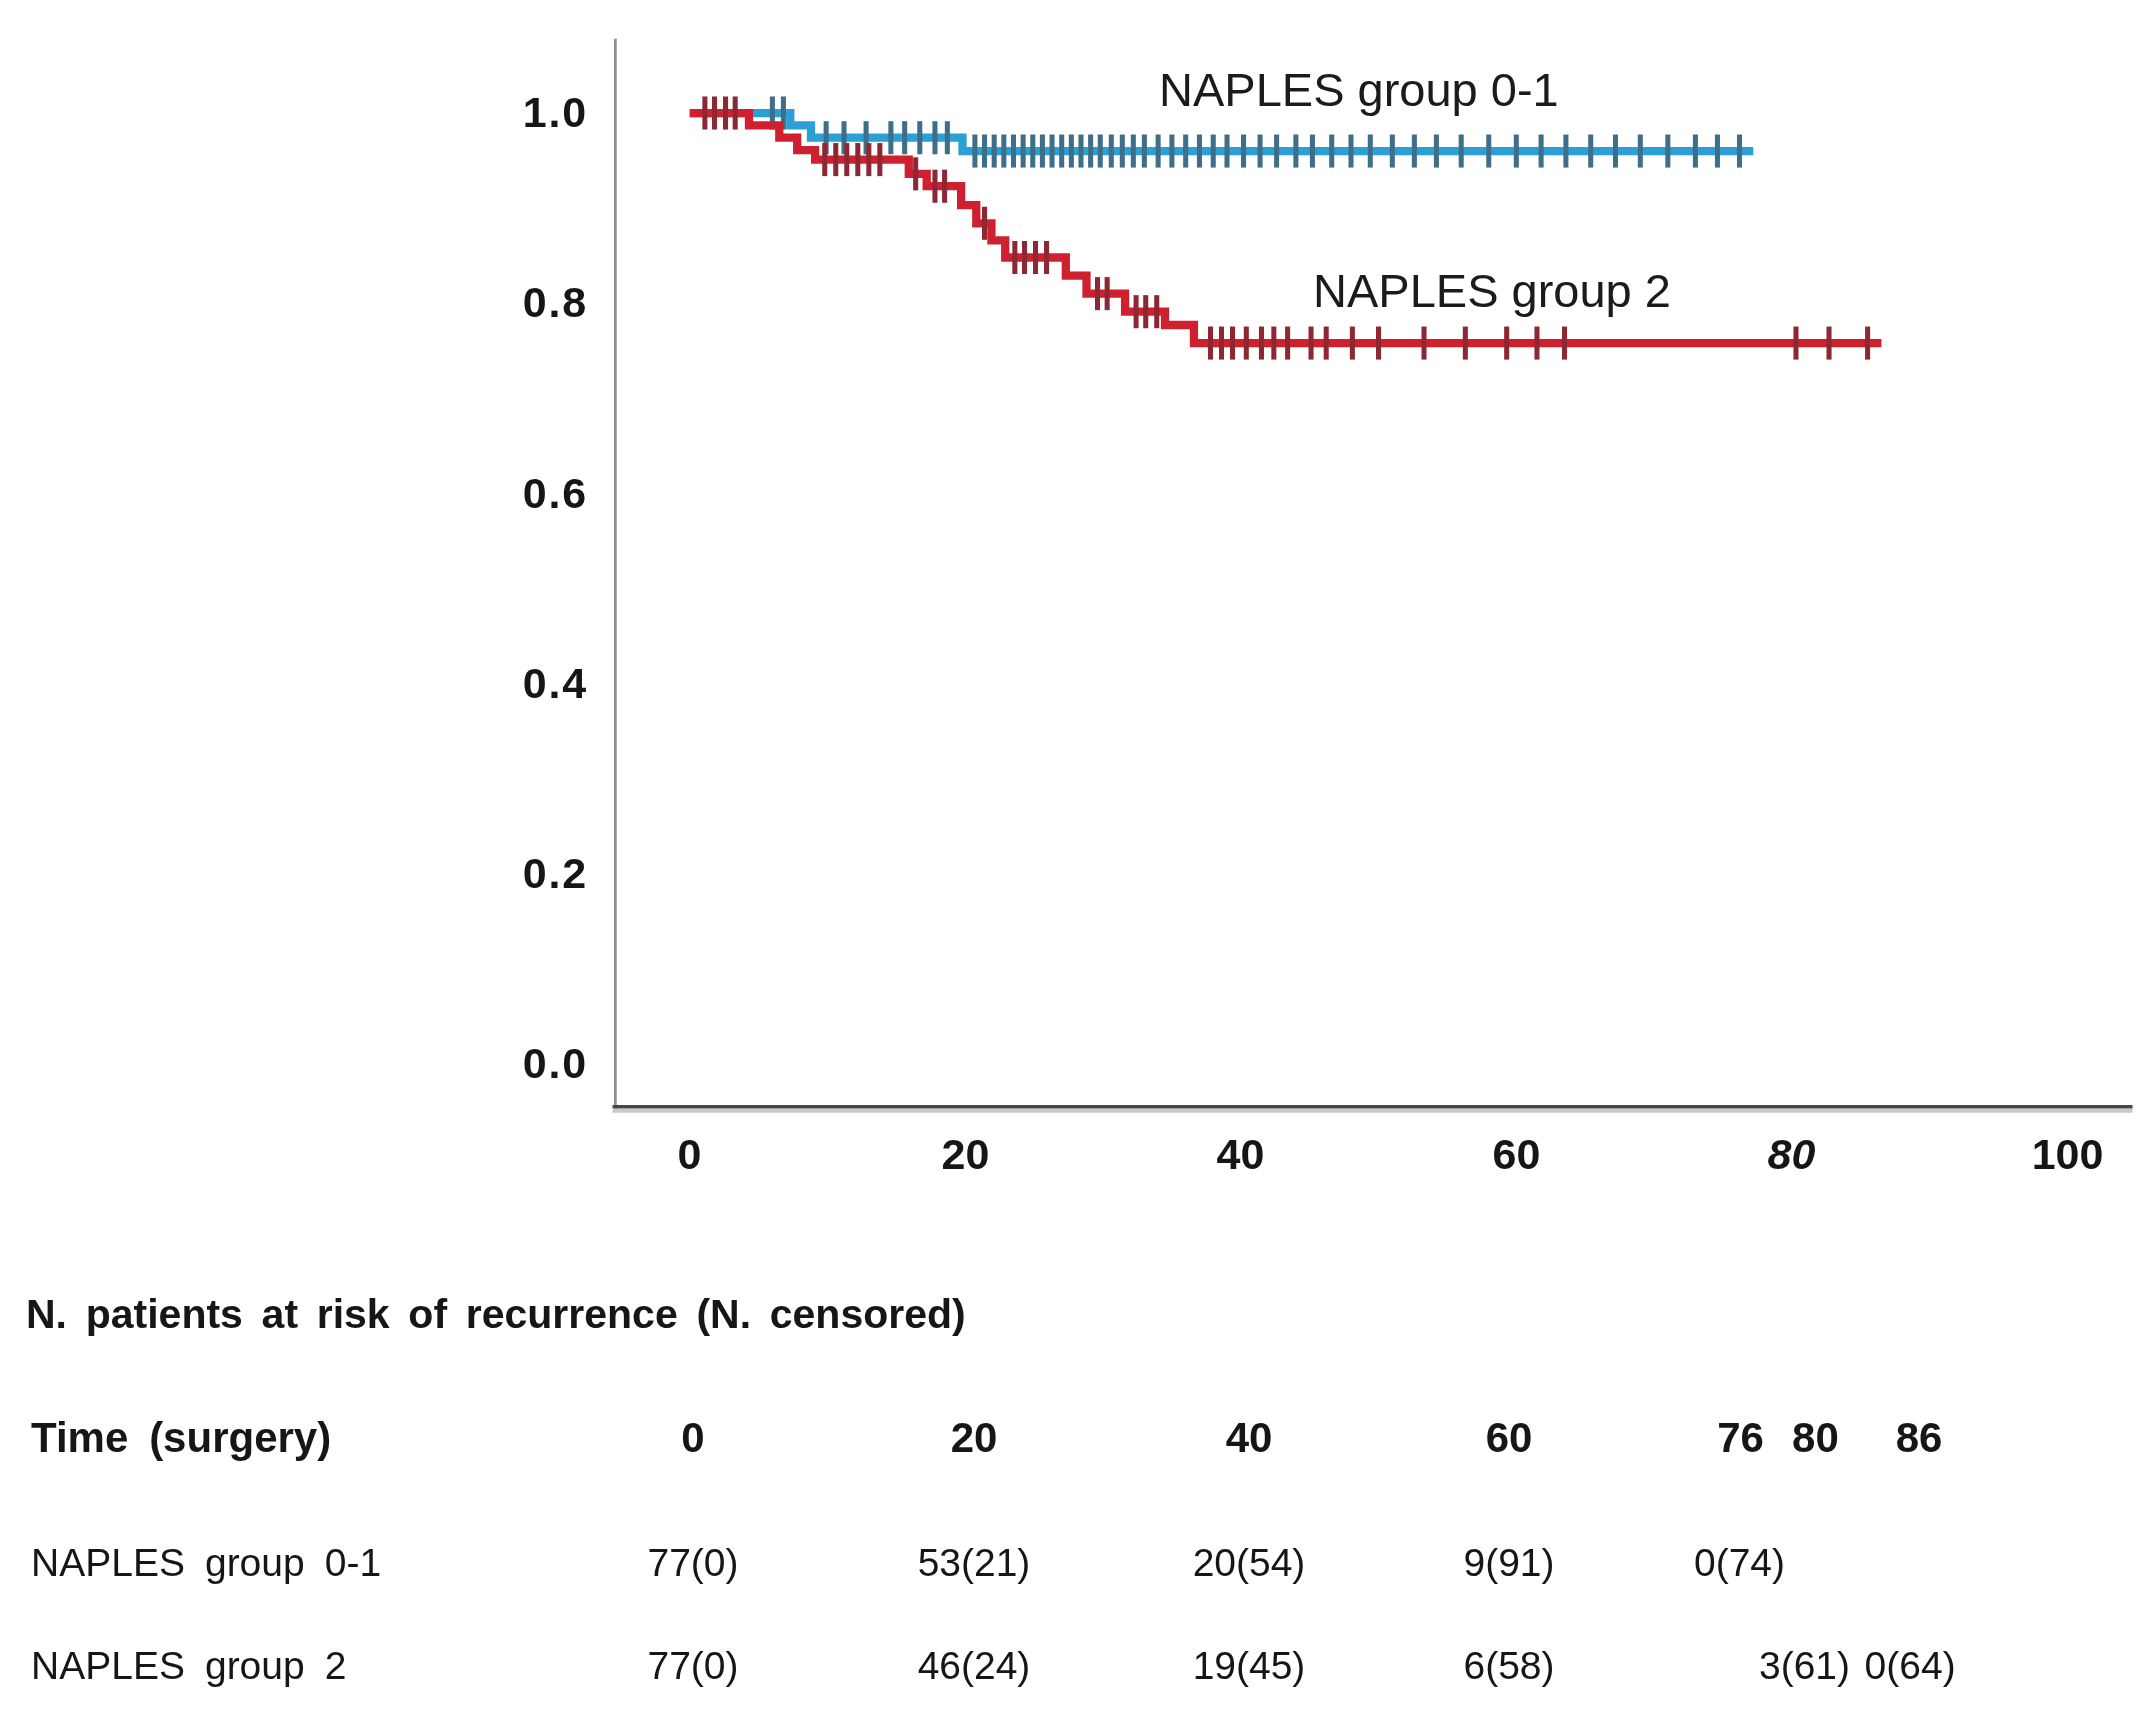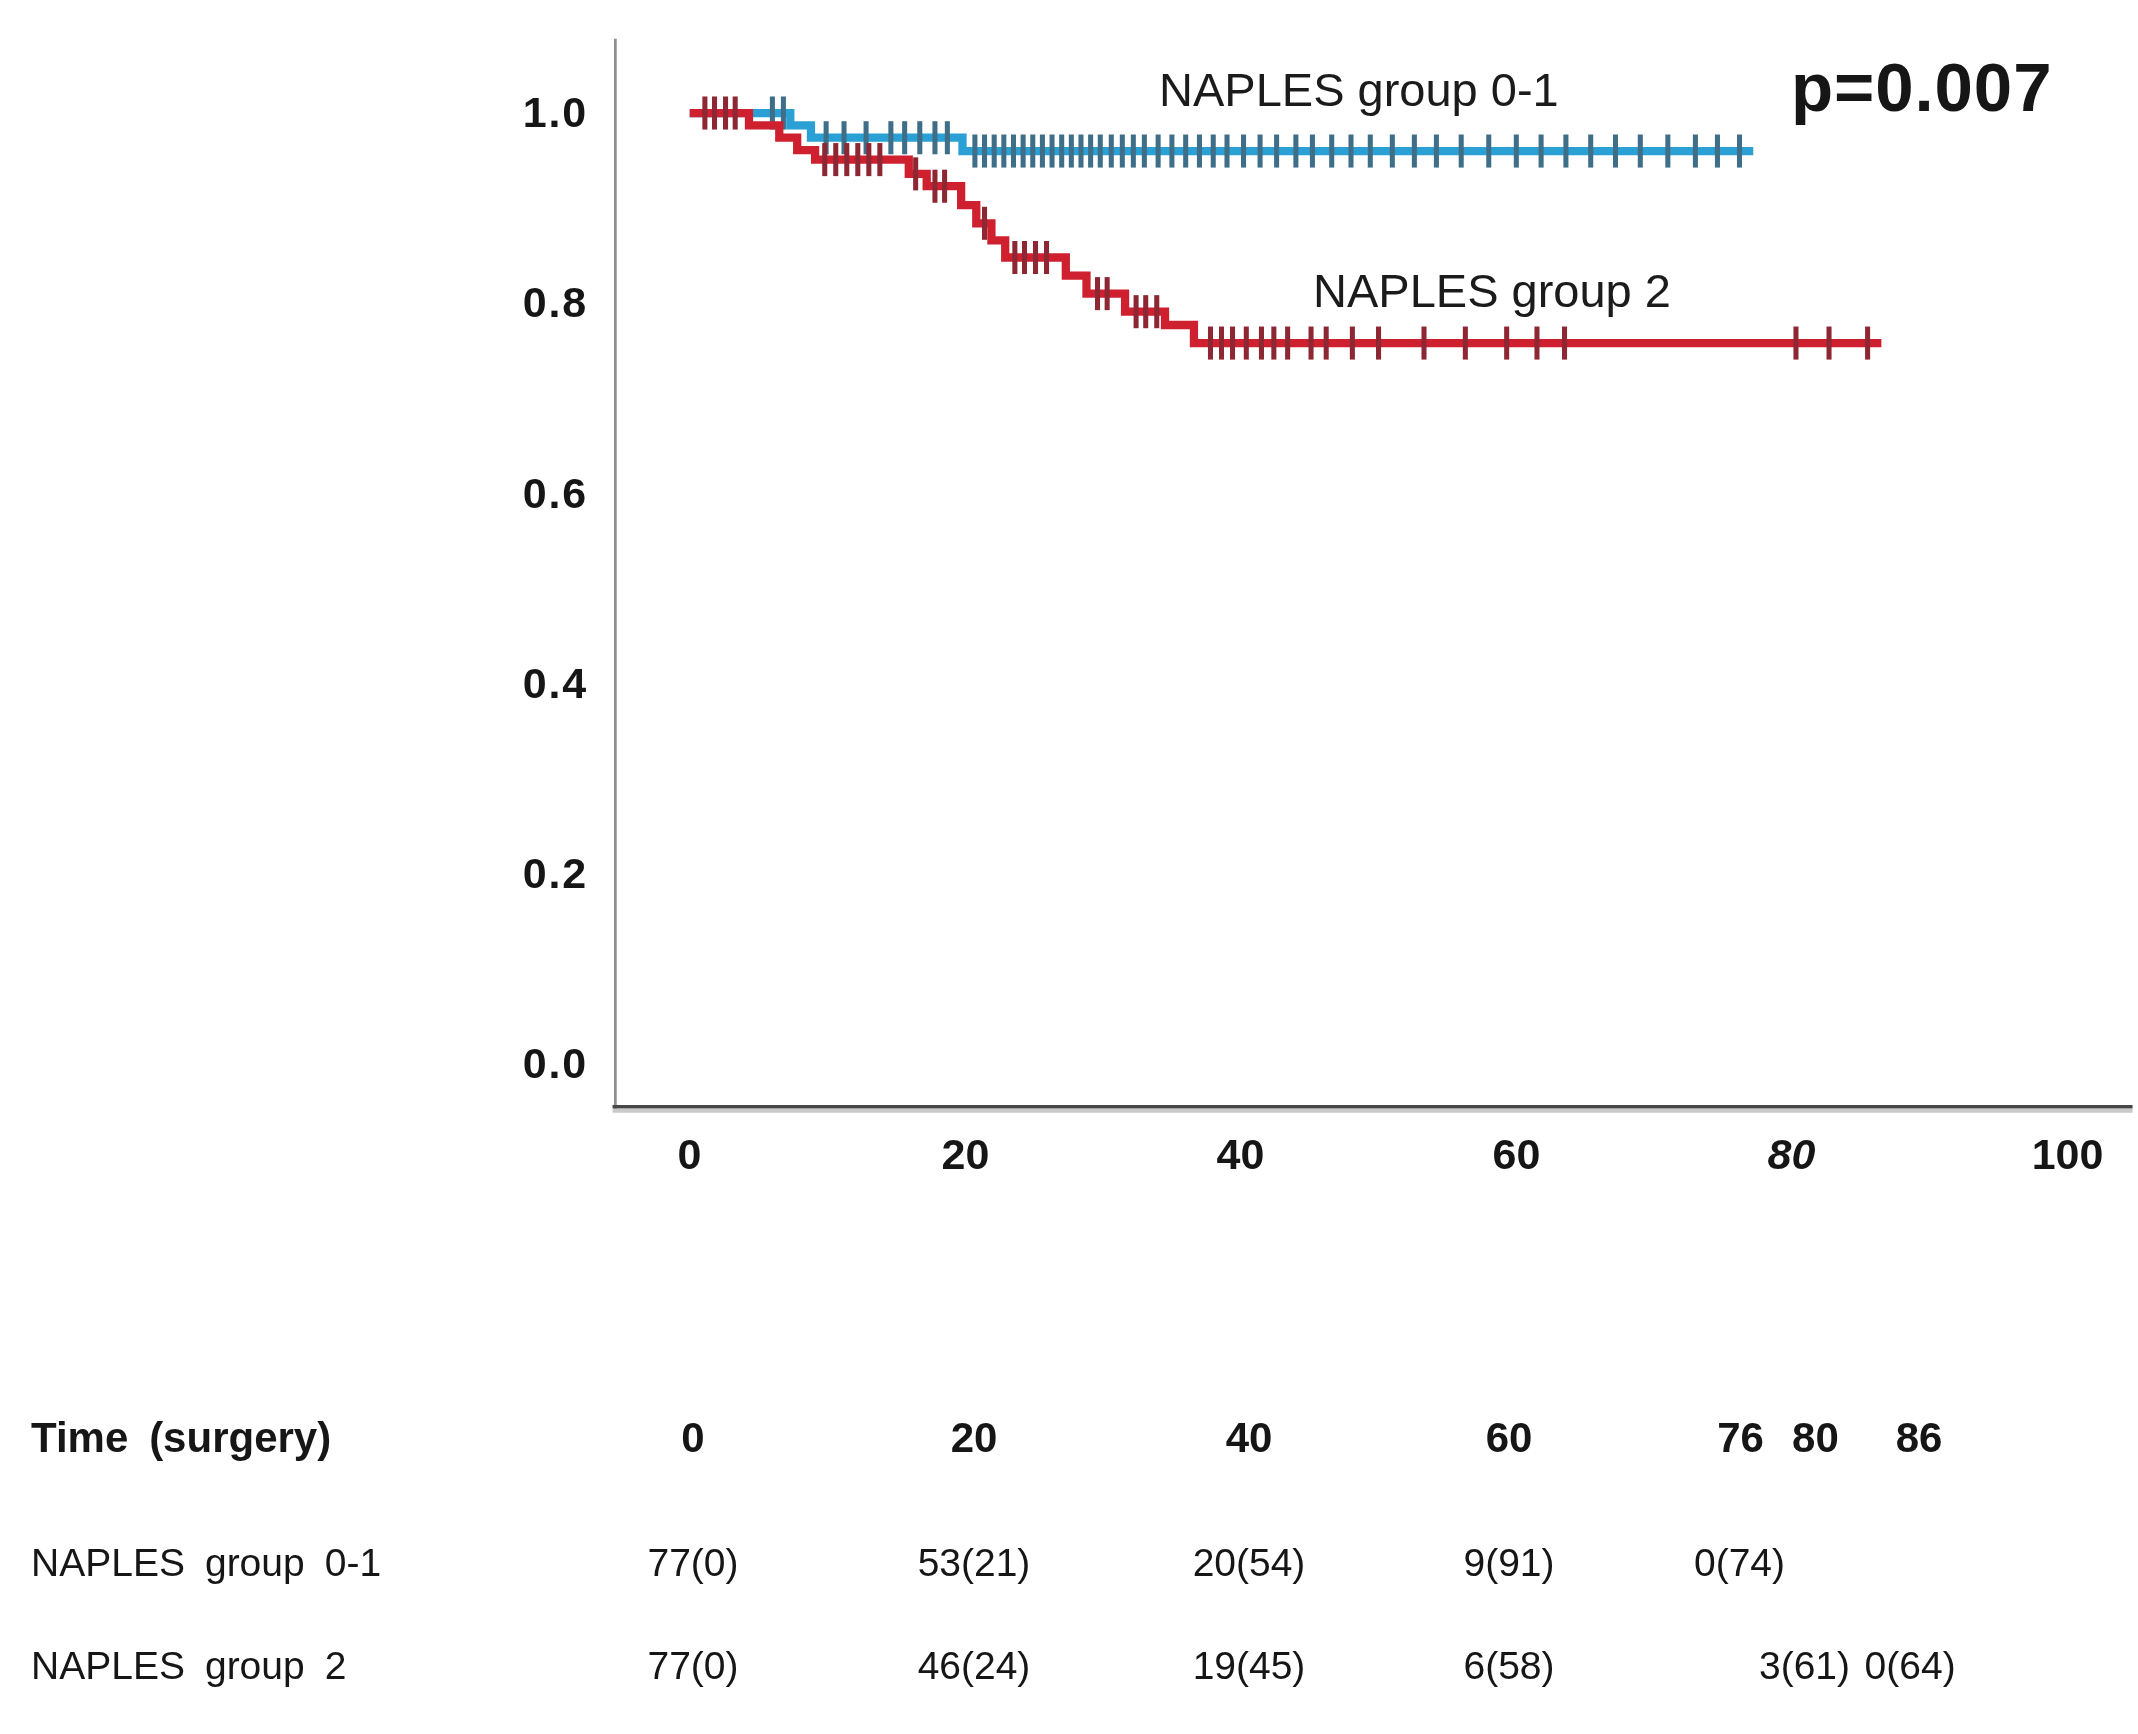--- a/index.html
+++ b/index.html
@@ -150,23 +150,23 @@
 
   <div class="abs xtick xt0">0</div>
   <div class="abs xtick xt1">20</div>
   <div class="abs xtick xt2">40</div>
   <div class="abs xtick xt3">60</div>
   <div class="abs xtick xt4">80</div>
   <div class="abs xtick xt5">100</div>
 
   <div class="abs series-label lbl-blue">NAPLES group 0-1</div>
   <div class="abs series-label lbl-red">NAPLES group 2</div>
-  <div class="abs pval">p=0.007</div>
 
 
+  <div class="abs risk-title">N. patients at risk of recurrence (N. censored)</div>
 
   <div class="abs rt-head rt-label">Time (surgery)</div>
   <div class="abs rt-head cc col1">0</div>
   <div class="abs rt-head cc col2">20</div>
   <div class="abs rt-head cc col3">40</div>
   <div class="abs rt-head cc col4">60</div>
   <div class="abs rt-head cc col5h">76 80</div>
   <div class="abs rt-head cc col6h">86</div>
 
   <div class="abs rt-row1 rt-label">NAPLES group 0-1</div>

